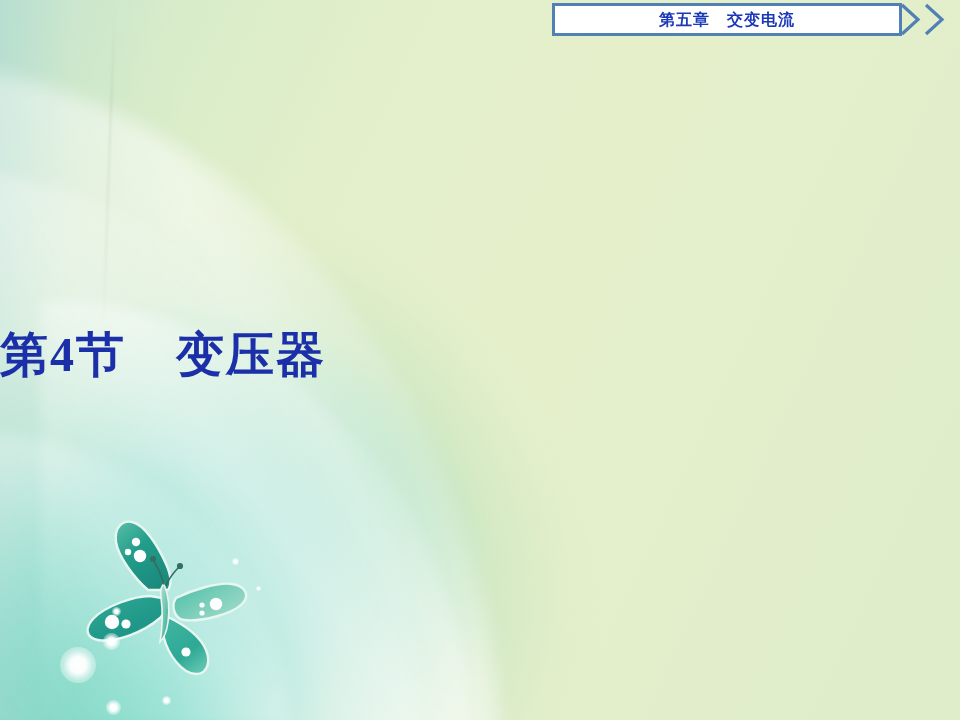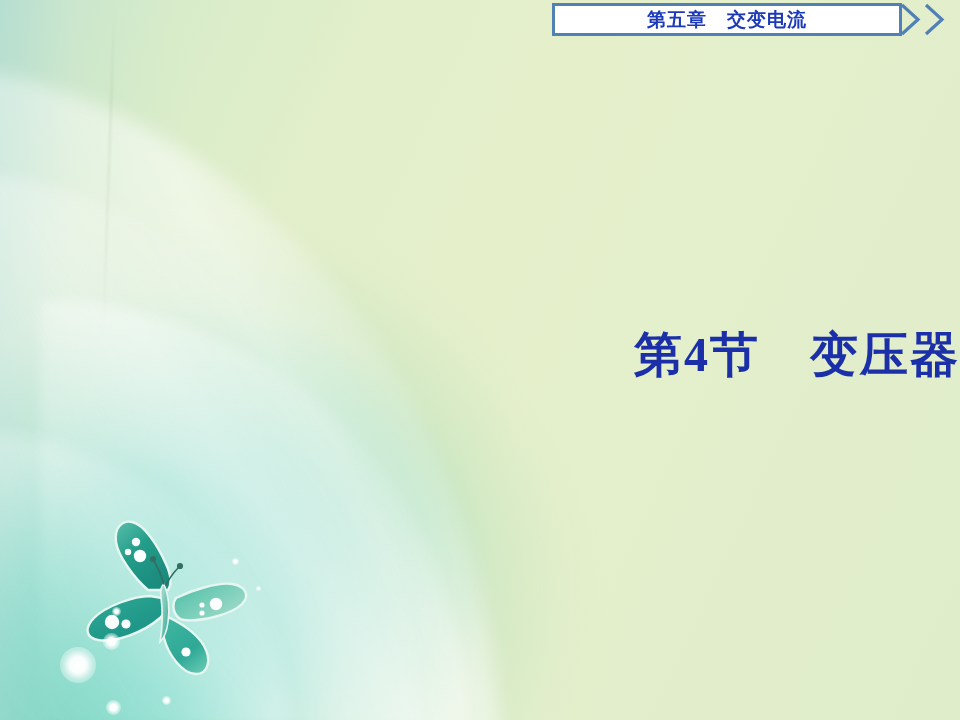--- a/index.html
+++ b/index.html
@@ -161,21 +161,21 @@
     box-sizing: border-box;
     background: #ffffff;
     border: 3px solid #5080b4;
     display: flex;
     align-items: center;
     justify-content: center;
   }
   .header-title {
     color: #1b39b8;
     font-family: "Liberation Serif", "DejaVu Serif", serif;
-    font-size: 19px;
+    font-size: 16px;
     font-weight: bold;
     letter-spacing: 1px;
     white-space: nowrap;
     line-height: 1;
   }
 
   
   .chevrons {
     position: absolute;
     left: 900px;
@@ -184,21 +184,21 @@
     height: 33px;
   }
   .chevrons svg { display: block; }
 
   
   .main-title {
     position: absolute;
     left: 0;
     top: 326px;
     width: 960px;
-    text-align: right;
+    text-align: left;
     color: #1a2fa8;
     font-family: "Liberation Serif", "DejaVu Serif", serif;
     font-size: 48px;
     font-weight: bold;
     letter-spacing: 2px;
     line-height: 1.2;
     white-space: nowrap;
   }
 
   

